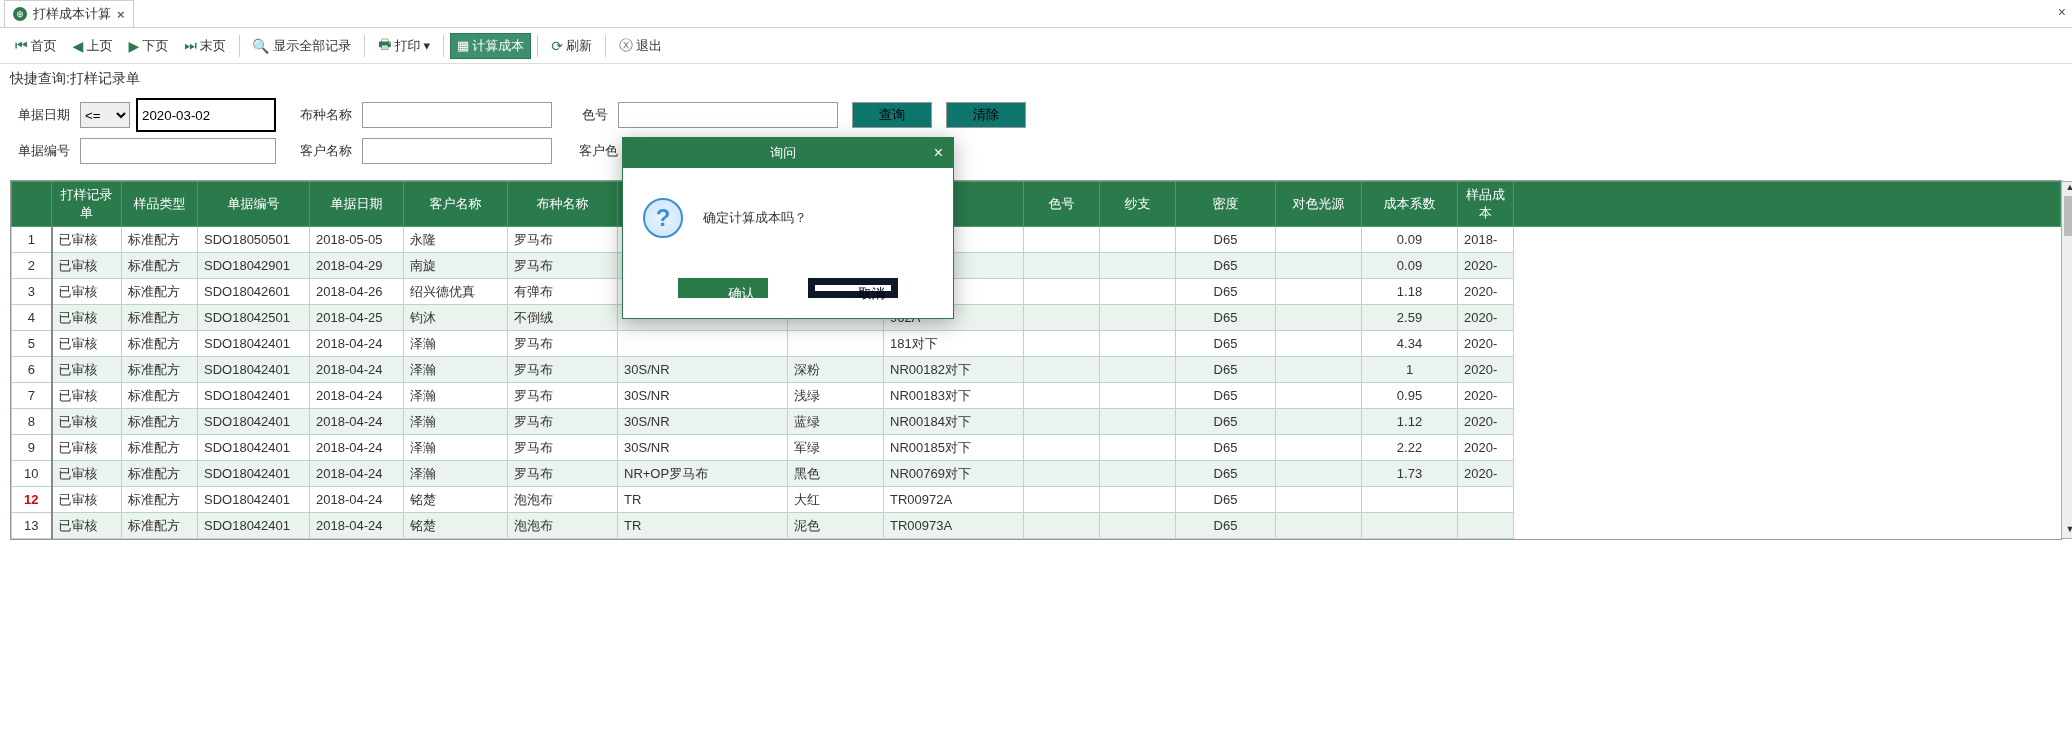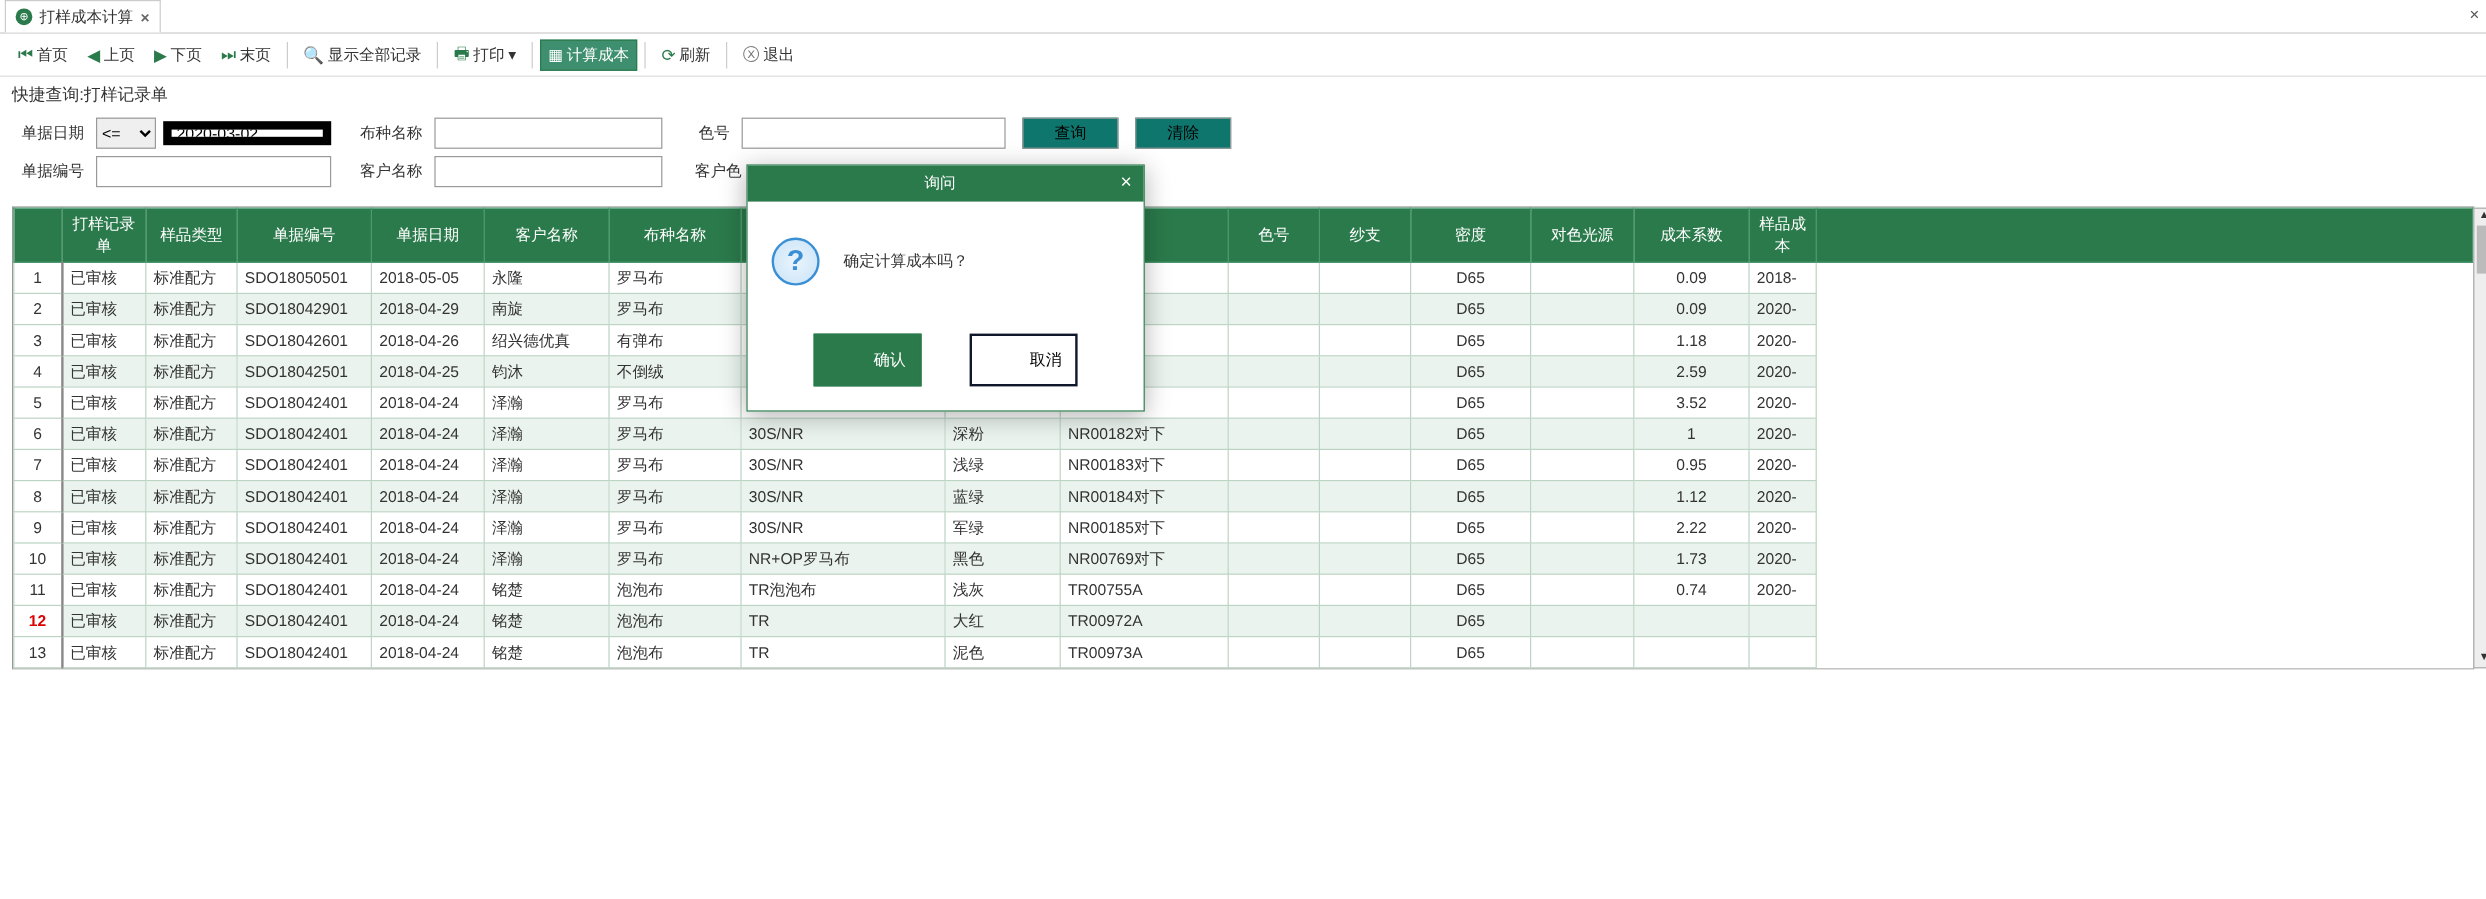--- a/index.html
+++ b/index.html
@@ -16,21 +16,21 @@
 .tool-icon { color: #2b7a4b; font-size: 14px; }
 .tool-sep { width: 1px; height: 22px; background: #ccc; margin: 0 4px; }
 .exit-icon { color: #777; }
 
 .quick-label { padding: 6px 10px; font-size: 14px; }
 
 .search-area { padding: 4px 10px 10px 10px; }
 .search-row { display: flex; align-items: center; margin-bottom: 6px; gap: 6px; }
 .field-lbl { width: 60px; text-align: right; margin-right: 4px; }
 .op-sel { width: 50px; height: 26px; border: 1px solid #999; }
-.date-inp { width: 140px; height: 20px; border: 7px solid #000000; padding: 0 4px; }
+.date-inp { width: 140px; height: 34px; border: 2px solid #000000; padding: 0 4px; }
 .txt-inp { height: 26px; border: 1px solid #999; padding: 0 4px; }
 .w190 { width: 190px; }
 .w220 { width: 220px; }
 .btn { width: 80px; height: 26px; border: 1px solid #999; background: #0f766e; cursor: pointer; margin-left: 8px; }
 
 .grid-wrap { position: relative; margin: 0 10px; border: 1px solid #999; }
 table { border-collapse: collapse; width: 100%; table-layout: fixed; }
 th { background: #2b7a4b; color: #fff; font-weight: normal; padding: 4px 6px; border: 1px solid #4a9a6f; height: 26px; font-size: 13px; }
 td { border: 1px solid #bcd4c4; padding: 3px 6px; height: 26px; overflow: hidden; white-space: nowrap; }
 tbody tr:nth-child(even) td { background: #eaf3ed; }
@@ -42,21 +42,21 @@
 .vscroll .thumb { position: absolute; top: 14px; left: 2px; width: 12px; height: 40px; background: #bbb; }
 .vscroll .arr { position: absolute; left: 0; width: 100%; height: 14px; text-align: center; font-size: 9px; cursor: pointer; }
 .close-app { position: absolute; top: 4px; right: 6px; font-size: 14px; color: #555; cursor: pointer; }
 
 .dialog { position: absolute; top: 137px; left: 622px; width: 332px; background: #fff; box-shadow: 0 4px 20px rgba(0,0,0,.3); border: 1px solid #2b7a4b; }
 .dlg-title { background: #2b7a4b; color: #fff; padding: 6px 10px; display: flex; justify-content: space-between; align-items: center; }
 .dlg-close { cursor: pointer; font-size: 16px; }
 .dlg-body { display: flex; align-items: center; padding: 30px 20px; gap: 20px; }
 .dlg-icon { width: 40px; height: 40px; border-radius: 50%; border: 2px solid #3b8fd4; display: flex; align-items: center; justify-content: center; color: #3b8fd4; font-size: 24px; font-weight: bold; background: radial-gradient(#eaf4fd,#c9e3f7); }
 .dlg-btns { display: flex; justify-content: center; gap: 40px; padding: 10px 0 20px; }
-.dlg-btn { width: 90px; height: 44px; border: 2px solid #0f172a; background: #fff; cursor: pointer; padding-left: 37px; }
+.dlg-btn { width: 90px; height: 20px; border: 7px solid #0f172a; background: #fff; cursor: pointer; padding-left: 37px; }
 .dlg-btn.ok { background: #2b7a4b; color: #fff; border-color: #2b7a4b; }
 
 col.c-rownum{width:40px}col.c-status{width:70px}col.c-type{width:76px}col.c-docno{width:112px}col.c-date{width:94px}
 col.c-cust{width:104px}col.c-fabric{width:110px}col.c-spec{width:170px}col.c-cname{width:96px}col.c-cno{width:140px}
 col.c-yarn{width:76px}col.c-dens{width:76px}col.c-light{width:100px}col.c-coef{width:86px}col.c-cost{width:96px}col.c-extra{width:56px}
 </style>
 </head>
 <body>
 
 <span class="close-app">×</span>
@@ -259,21 +259,21 @@
           <td>2018-04-24</td>
           <td>泽瀚</td>
           <td>罗马布</td>
           <td></td>
           <td></td>
           <td>181对下</td>
           <td></td>
           <td></td>
           <td class="center">D65</td>
           <td></td>
-          <td class="center">3.52</td>
+          <td class="center">4.34</td>
           <td>2020-</td>
         </tr>
         <tr>
           <td class="rownum">6</td>
           <td>已审核</td>
           <td>标准配方</td>
           <td>SDO18042401</td>
           <td>2018-04-24</td>
           <td>泽瀚</td>
           <td>罗马布</td>
@@ -350,38 +350,20 @@
           <td>泽瀚</td>
           <td>罗马布</td>
           <td>NR+OP罗马布</td>
           <td>黑色</td>
           <td>NR00769对下</td>
           <td></td>
           <td></td>
           <td class="center">D65</td>
           <td></td>
           <td class="center">1.73</td>
-          <td>2020-</td>
-        </tr>
-        <tr>
-          <td class="rownum">11</td>
-          <td>已审核</td>
-          <td>标准配方</td>
-          <td>SDO18042401</td>
-          <td>2018-04-24</td>
-          <td>铭楚</td>
-          <td>泡泡布</td>
-          <td>TR泡泡布</td>
-          <td>浅灰</td>
-          <td>TR00755A</td>
-          <td></td>
-          <td></td>
-          <td class="center">D65</td>
-          <td></td>
-          <td class="center">0.74</td>
           <td>2020-</td>
         </tr>
         <tr>
           <td class="rownum red">12</td>
           <td>已审核</td>
           <td>标准配方</td>
           <td>SDO18042401</td>
           <td>2018-04-24</td>
           <td>铭楚</td>
           <td>泡泡布</td>

